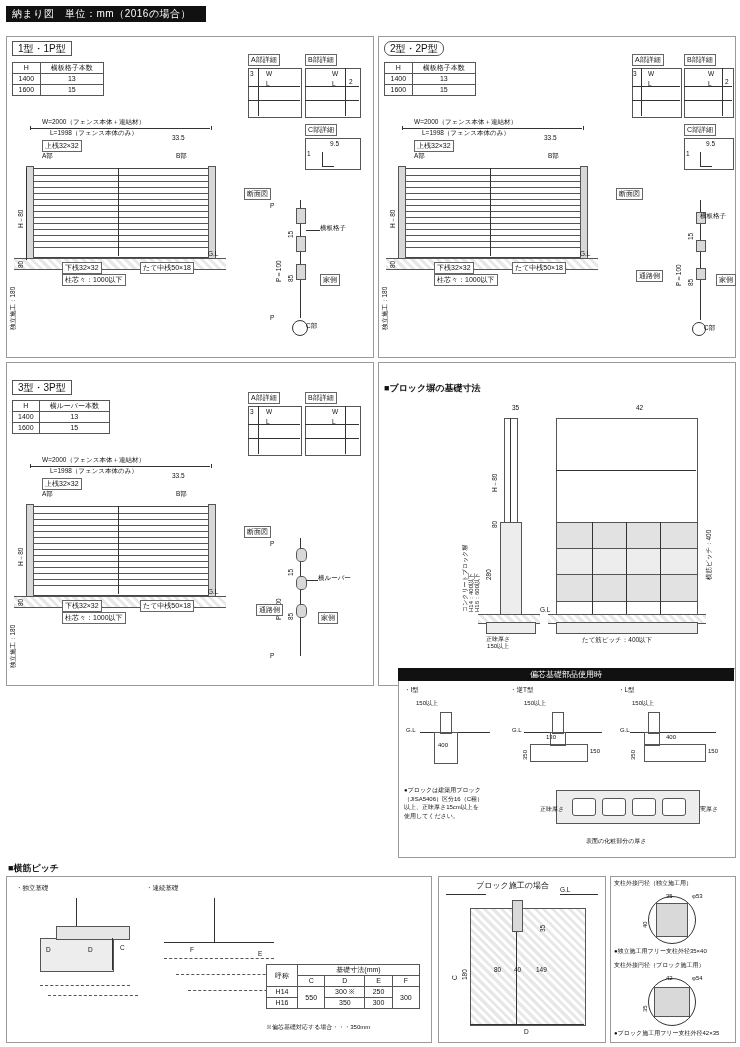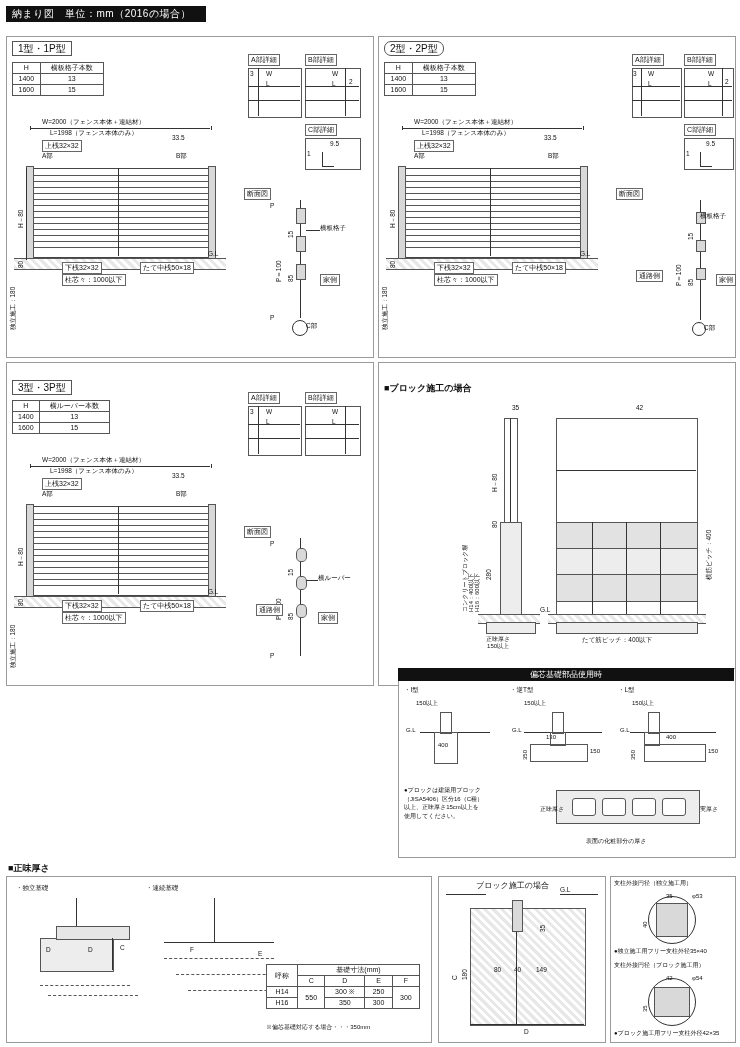--- a/index.html
+++ b/index.html
@@ -309,21 +309,21 @@
 <div class="lbl tiny" style="left:318px;top:574px;">横ルーバー</div>
 <div class="ln lnh" style="left:306px;top:580px;width:12px;"></div>
 <div class="vtext tiny" style="left:276px;top:620px;">P＝100</div>
 <div class="vtext tiny" style="left:288px;top:576px;">15</div>
 <div class="vtext tiny" style="left:288px;top:620px;">85</div>
 <div class="lblbox" style="left:256px;top:604px;">通路側</div>
 <div class="lblbox" style="left:318px;top:612px;">家側</div>
 <div class="lbl tiny" style="left:270px;top:652px;">P</div>
 
 <div class="panel" style="left:378px;top:362px;width:356px;height:322px;"></div>
-<div class="sec-title" style="left:384px;top:382px;">■ブロック施工の場合</div>
+<div class="sec-title" style="left:384px;top:382px;">■ブロック塀の基礎寸法</div>
 
 <div class="lbl tiny" style="left:512px;top:404px;">35</div>
 <div class="lbl tiny" style="left:636px;top:404px;">42</div>
 
 <div class="cell" style="left:504px;top:418px;width:12px;height:104px;"></div>
 <div class="ln lnv" style="left:510px;top:418px;height:104px;"></div>
 <div class="vtext tiny" style="left:492px;top:492px;">H－80</div>
 <div class="vtext tiny" style="left:492px;top:528px;">80</div>
 <div class="cell lgray" style="left:500px;top:522px;width:20px;height:100px;"></div>
 <div class="vtext tiny" style="left:486px;top:580px;">280</div>
@@ -397,21 +397,21 @@
 
 <div class="cell lgray" style="left:556px;top:790px;width:142px;height:32px;"></div>
 <div class="cell" style="left:572px;top:798px;width:22px;height:16px;background:#fff;border-radius:3px;"></div>
 <div class="cell" style="left:602px;top:798px;width:22px;height:16px;background:#fff;border-radius:3px;"></div>
 <div class="cell" style="left:632px;top:798px;width:22px;height:16px;background:#fff;border-radius:3px;"></div>
 <div class="cell" style="left:662px;top:798px;width:22px;height:16px;background:#fff;border-radius:3px;"></div>
 <div class="lbl mini" style="left:540px;top:806px;">正味厚さ</div>
 <div class="lbl mini" style="left:700px;top:806px;">実厚さ</div>
 <div class="lbl mini" style="left:586px;top:838px;">表面の化粧部分の厚さ</div>
 
-<div class="sec-title" style="left:8px;top:862px;">■正味厚さ</div>
+<div class="sec-title" style="left:8px;top:862px;">■横筋ピッチ</div>
 <div class="panel" style="left:6px;top:876px;width:424px;height:165px;"></div>
 
 <div class="lbl tiny" style="left:16px;top:884px;">・独立基礎</div>
 <div class="lbl tiny" style="left:146px;top:884px;">・連続基礎</div>
 
 <div class="ln lnv" style="left:76px;top:898px;height:42px;"></div>
 <div class="cell lgray" style="left:40px;top:938px;width:72px;height:32px;"></div>
 <div class="cell lgray" style="left:56px;top:926px;width:72px;height:12px;background:#e6e6e6;"></div>
 <div class="ln lnv" style="left:112px;top:938px;height:32px;"></div>
 <div class="lbl tiny" style="left:46px;top:946px;">D</div>

